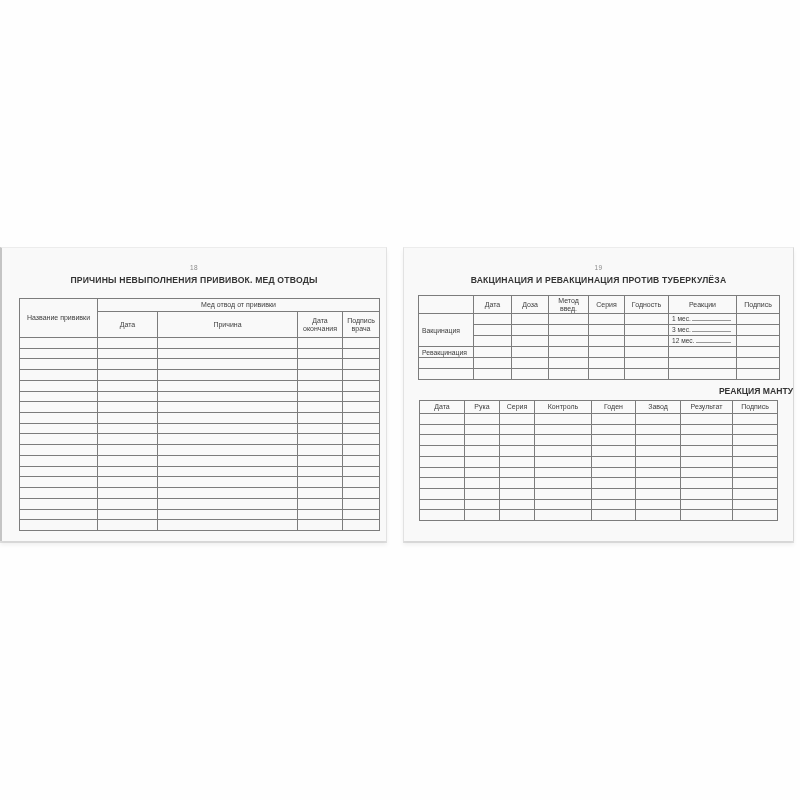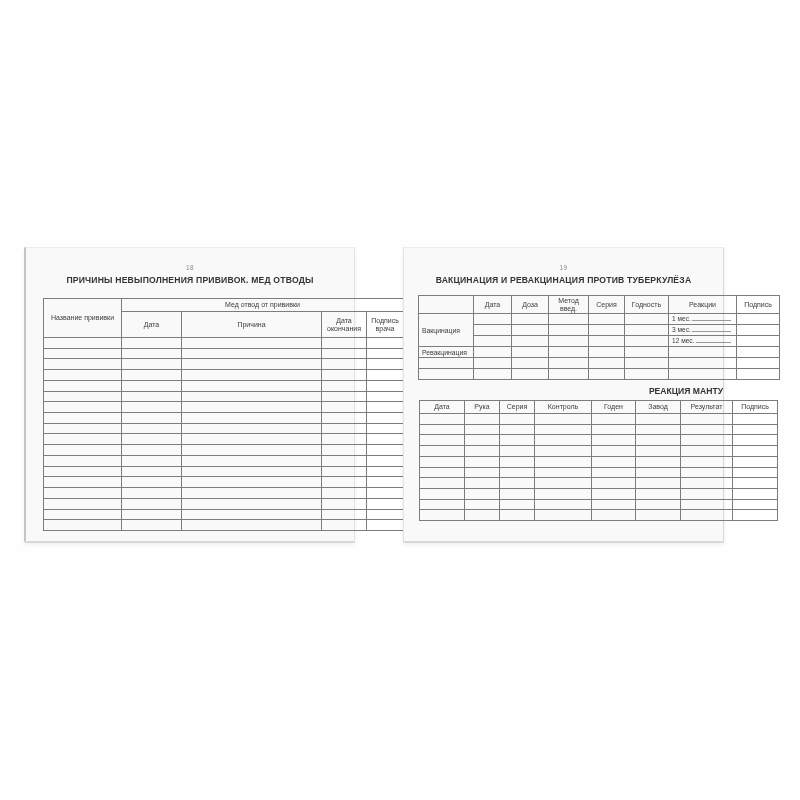--- a/index.html
+++ b/index.html
@@ -15,26 +15,26 @@
   .page {
     position: absolute;
     top: 247px;
     height: 294px;
     background: #f9f9f9;
     border-top: 1px solid #ececec;
     box-shadow: 0 2px 0 rgba(0,0,0,0.10), 0 4px 4px rgba(0,0,0,0.06);
     box-sizing: border-box;
   }
   .page-left {
-    left: 24px; width: 331px;
+    left: 0; width: 387px;
     border-left: 2px solid #c4c4c4;
     border-right: 1px solid #e2e2e2;
   }
   .page-right {
-    left: 403px; width: 321px;
+    left: 403px; width: 391px;
     border-left: 1px solid #e2e2e2;
     border-right: 1px solid #d8d8d8;
   }
 
   .page-num {
     margin-top: 16px;
     text-align: center;
     font-size: 6.5px;
     line-height: 8px;
     color: #8a8a8a;

